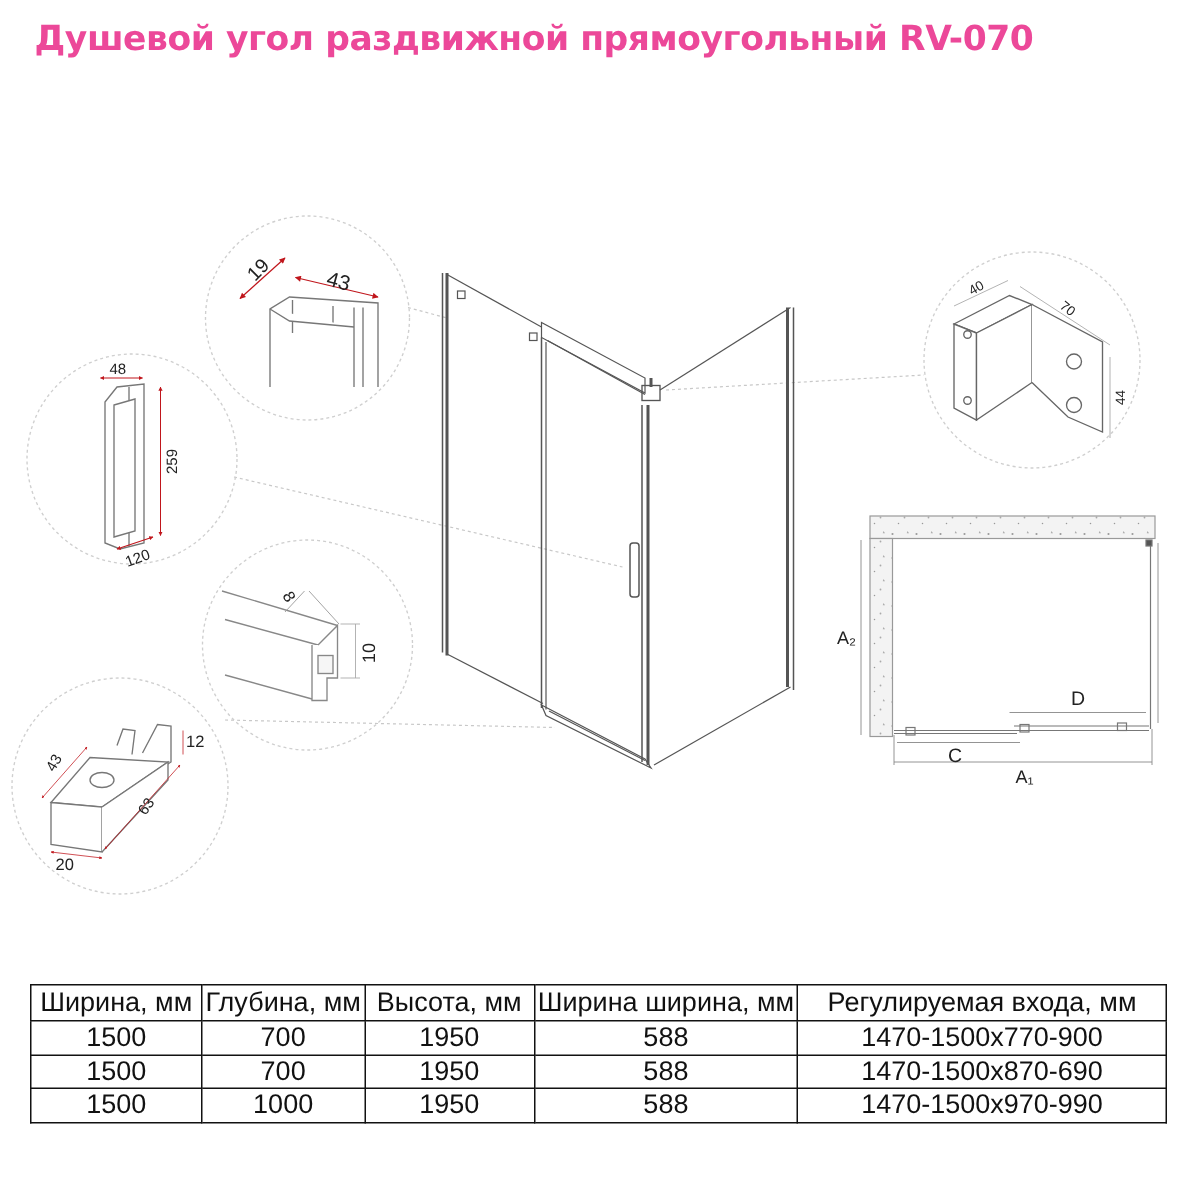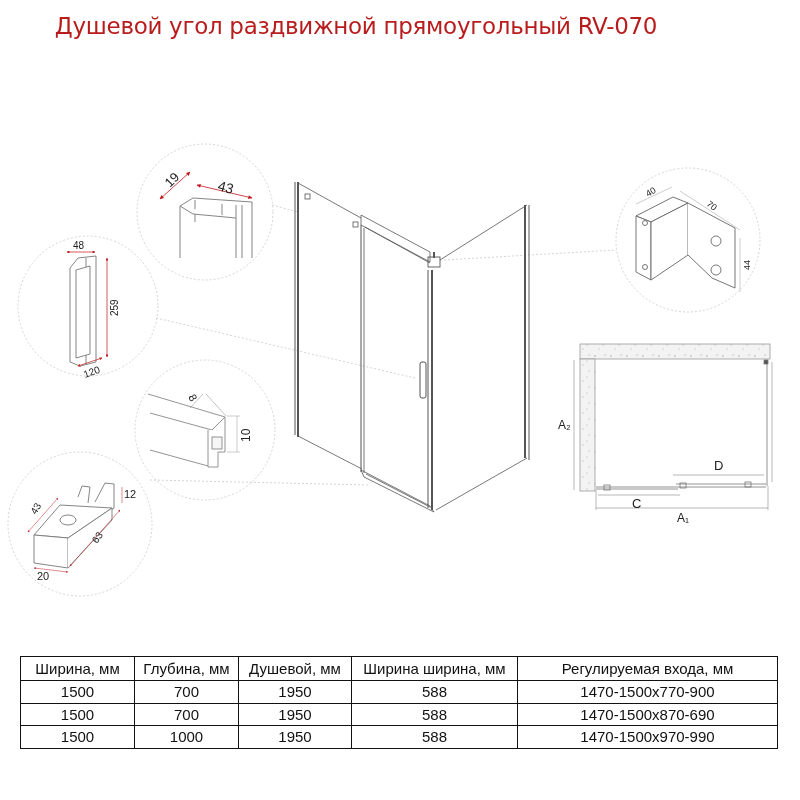--- a/index.html
+++ b/index.html
@@ -1,27 +1,27 @@
 <!DOCTYPE html>
 <html><head>
 <meta charset="utf-8">
 <style>
   * { margin: 0; padding: 0; box-sizing: border-box; }
   html, body { width: 800px; height: 800px; background: #ffffff; overflow: hidden; }
   body { position: relative; font-family: "DejaVu Sans", sans-serif; color: #222; }
   .title {
     position: absolute; left: 0; top: 10px; width: 712px; text-align: center;
     font-family: "DejaVu Sans", sans-serif; font-size: 23px; line-height: 33px;
-    color: #b91c1c; font-weight: normal; letter-spacing: -0.3px;
+    color: #ec4899; font-weight: bold; letter-spacing: -0.3px;
   }
   .drawing { position: absolute; left: 0; top: 0; width: 800px; height: 640px; }
   .spec-table {
     position: absolute; left: 20px; top: 656px; width: 758px;
     border-collapse: collapse; font-family: "Liberation Sans", sans-serif;
-    font-size: 15px; color: #111;
+    font-size: 18px; color: #111;
   }
   .spec-table th, .spec-table td {
     border: 1.5px solid #111; text-align: center; font-weight: normal;
     height: 22.5px; padding: 0 2px; white-space: nowrap;
   }
   .spec-table th { height: 24px; }
   .dim { font-family: "Liberation Sans", sans-serif; fill: #222; }
 </style>
 </head>
 <body>
@@ -204,21 +204,21 @@
     <text class="dim" x="714" y="470" font-size="13">D</text>
     <text class="dim" x="677" y="522" font-size="12">A₁</text>
   </g>
 </svg>
 
 <table class="spec-table">
   <thead>
     <tr>
       <th style="width:114px">Ширина, мм</th>
       <th style="width:104px">Глубина, мм</th>
-      <th style="width:113px">Душевой, мм</th>
+      <th style="width:113px">Высота, мм</th>
       <th style="width:166px">Ширина ширина, мм</th>
       <th>Регулируемая входа, мм</th>
     </tr>
   </thead>
   <tbody>
     <tr>
       <td>1500</td>
       <td>700</td>
       <td>1950</td>
       <td>588</td>

